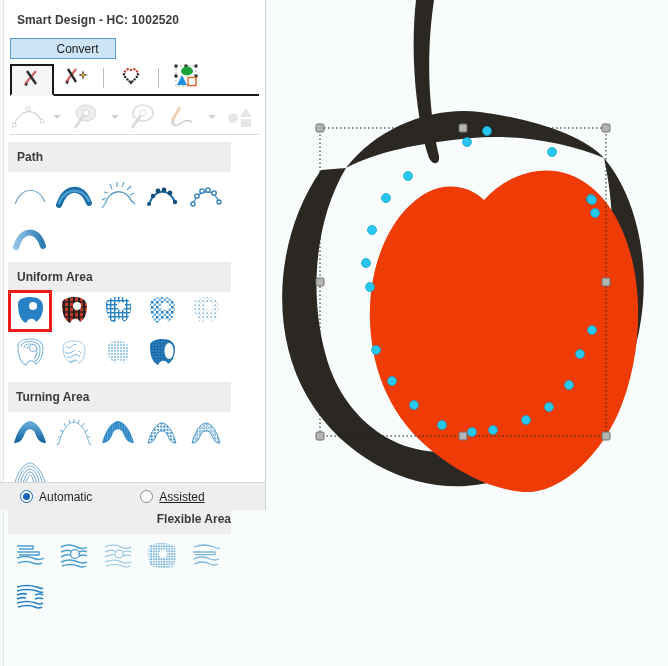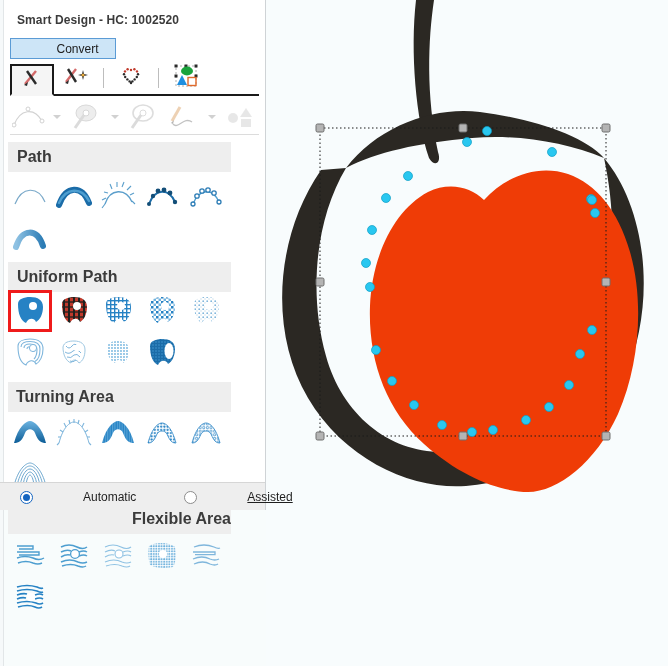--- a/index.html
+++ b/index.html
@@ -146,21 +146,21 @@
   }
 
   
   .section-header {
     position: absolute;
     left: 8px;
     width: 223px;
     height: 30px;
     line-height: 30px;
     background: #eeeeee;
-    font-size: 16px;
+    font-size: 12px;
     font-weight: bold;
     color: #3b3b3b;
     padding-left: 9px;
     box-sizing: border-box;
   }
   .icon-grid {
     position: absolute;
     left: 8px;
     width: 232px;
     display: flex;
@@ -187,26 +187,25 @@
     width: 265px;
     height: 28px;
     background: #eeeeee;
     border-top: 1px solid #d6d6d6;
     box-sizing: border-box;
     display: flex;
     align-items: center;
   }
   .radio-item {
     display: flex;
-    align-items: flex-end;
+    align-items: flex-start;
     font-size: 12px;
     color: #1f1f1f;
     cursor: pointer;
     user-select: none;
-    gap: 44px;
   }
   .radio-item.first { margin-left: 20px; }
   .radio-item.second { margin-left: 48px; text-decoration: underline; }
   .radio {
     width: 13px; height: 13px;
     border-radius: 50%;
     border: 1px solid #8c8c8c;
     background: #ffffff;
     margin-right: 6px;
     box-sizing: border-box;
@@ -482,21 +481,21 @@
             <linearGradient id="ga" x1="0" y1="0" x2="1" y2="0">
               <stop offset="0" stop-color="#8fc2e3"></stop>
                 <stop offset="1" stop-color="#2c7cb5"></stop>
             </linearGradient>
           </defs>
           <path d="M4 25 C 10 6, 25 6, 31 24" fill="none" stroke="url(#ga)" stroke-width="6" stroke-linecap="round"></path>
         </svg>
       </div>
     </div>
 
-    <div class="section-header" style="top:262px;">Uniform Path</div>
+    <div class="section-header" style="top:262px;">Uniform Area</div>
     <div class="icon-grid" style="top:290px;">
       <div class="icon-cell selected">
         <svg width="32" height="30" viewBox="0 0 32 30">
           <path d="M4 8 C 4 3, 10 1, 16 1 C 24 1, 29 4, 29 11 C 29 18, 26 24, 22 26
                    C 20 21, 14 22, 12 27 C 7 25, 4 18, 4 8 Z" fill="#2682c4"></path>
           <circle cx="19" cy="10" r="4" fill="#ffffff"></circle>
         </svg>
       </div>
       <div class="icon-cell">
         <svg width="32" height="30" viewBox="0 0 32 30">

